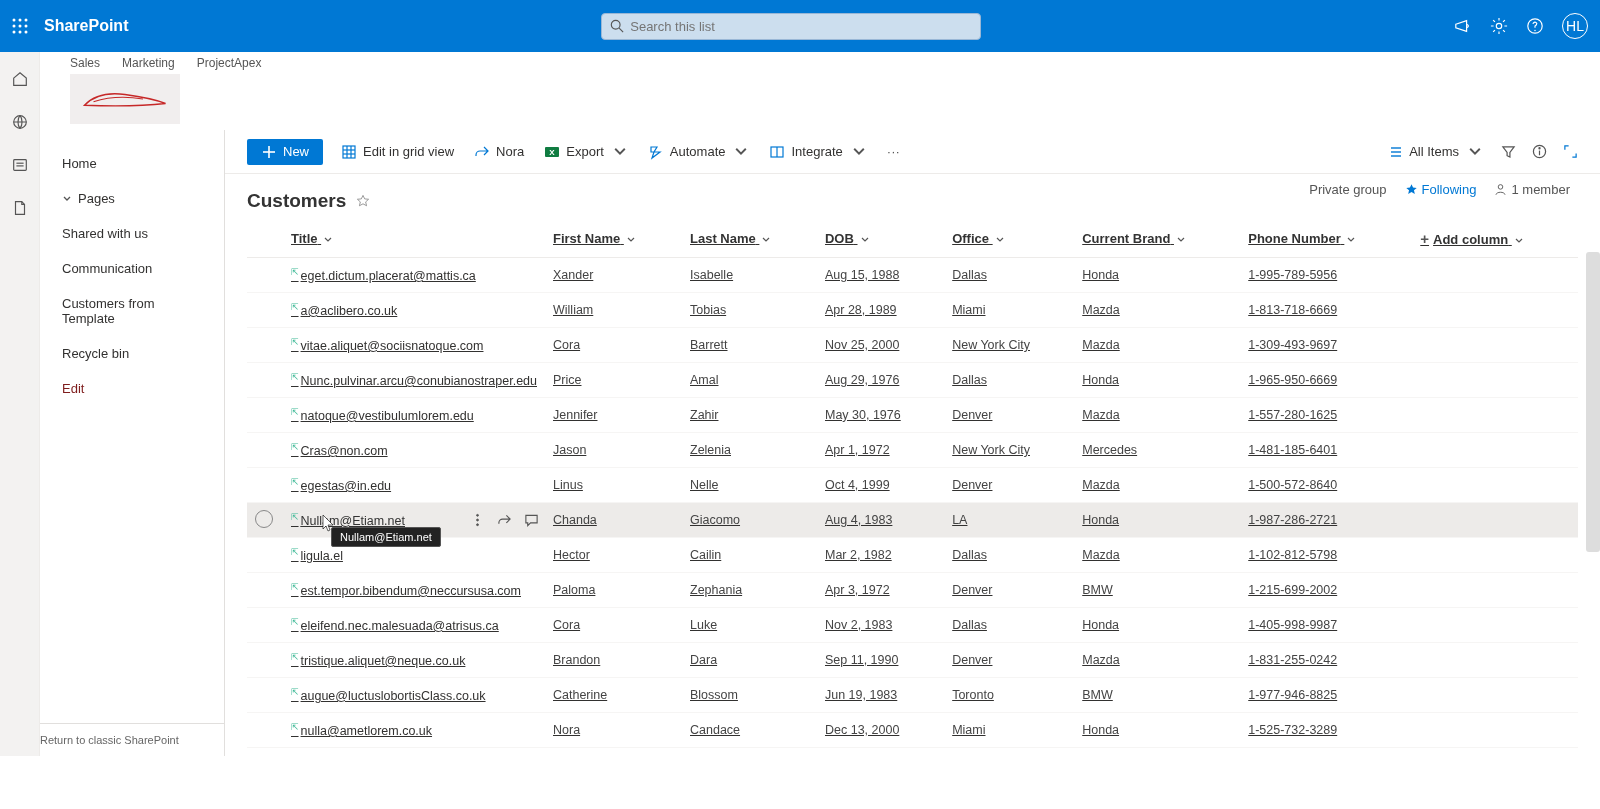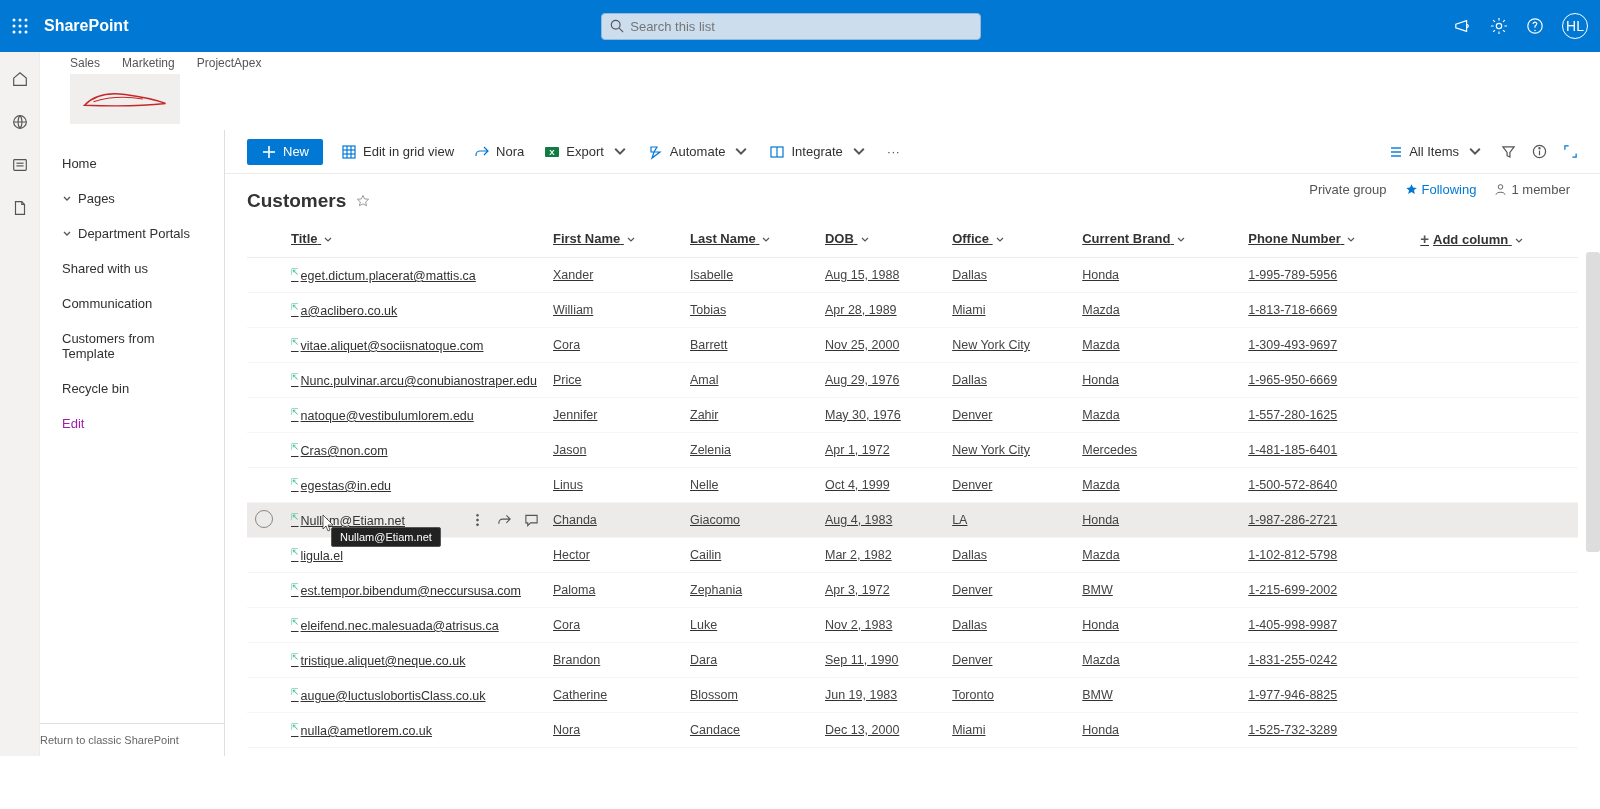--- a/index.html
+++ b/index.html
@@ -37,21 +37,21 @@
   .following { color:#0078d4; display:flex; align-items:center; gap:4px; cursor:pointer;}
   .members { display:flex; align-items:center; gap:4px; cursor:pointer;}
   
   
   .content-row { display:flex; flex:1; min-height:0; margin-top:6px; }
   
   
   .left-nav { width:185px; border-right:1px solid #e1dfdd; padding:16px 0 0 0; display:flex; flex-direction:column; }
   .nav-item { padding:10px 22px; font-size:13px; color:#323130; cursor:pointer; display:flex; align-items:center; gap:6px;}
   .nav-item .chev { width:10px; height:10px; }
-  .nav-item.edit { color:#a21caf; }
+  .nav-item.edit { color:#7f1d1d; }
   .left-nav-footer { margin-top:auto; padding:10px 0; font-size:11px; color:#666; border-top:1px solid #e1dfdd; cursor:pointer;}
   
   
   .list-area { flex:1; display:flex; flex-direction:column; min-width:0; }
   
   .command-bar { height:44px; border-bottom:1px solid #edebe9; display:flex; align-items:center; padding:0 22px; gap:16px;}
   .cmd-btn { display:flex; align-items:center; gap:6px; font-size:13px; color:#323130; cursor:pointer; padding:4px 2px;}
   .cmd-btn svg { width:16px; height:16px; }
   .new-btn { background:#0078d4; color:#fff; padding:5px 14px; border-radius:2px; }
   .new-btn svg { fill:#fff; stroke:#fff; }
@@ -188,26 +188,20 @@
     <div class="content-row">
 
       <div class="left-nav">
         <div class="nav-item">Home</div>
         <div class="nav-item">
           <svg class="chev" viewBox="0 0 10 10">
               <path d="M2 3l3 3 3-3" fill="none" stroke="#555" stroke-width="1.3"></path>
             </svg>
           <span>Pages</span>
         </div>
-        <div class="nav-item">
-          <svg class="chev" viewBox="0 0 10 10">
-              <path d="M2 3l3 3 3-3" fill="none" stroke="#555" stroke-width="1.3"></path>
-            </svg>
-          <span>Department Portals</span>
-        </div>
         <div class="nav-item">Shared with us</div>
         <div class="nav-item">Communication</div>
         <div class="nav-item">Customers from Template</div>
         <div class="nav-item">Recycle bin</div>
         <div class="nav-item edit">Edit</div>
         <div class="left-nav-footer">Return to classic SharePoint</div>
       </div>
 
       <div class="list-area">
         <div class="command-bar">

